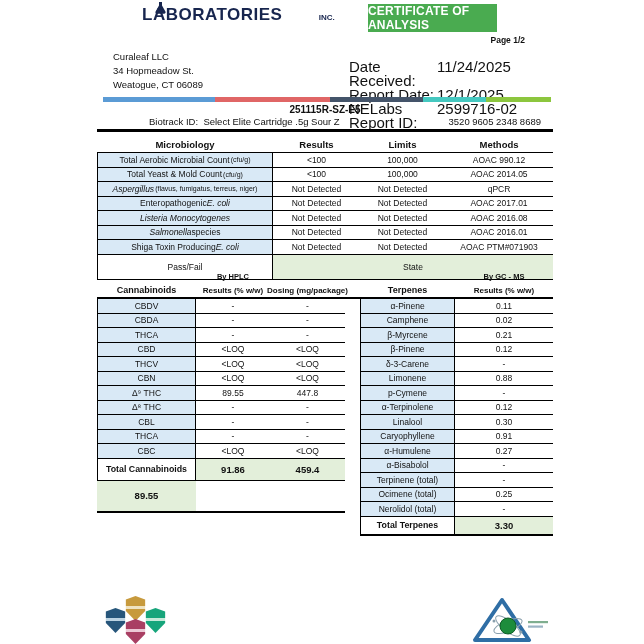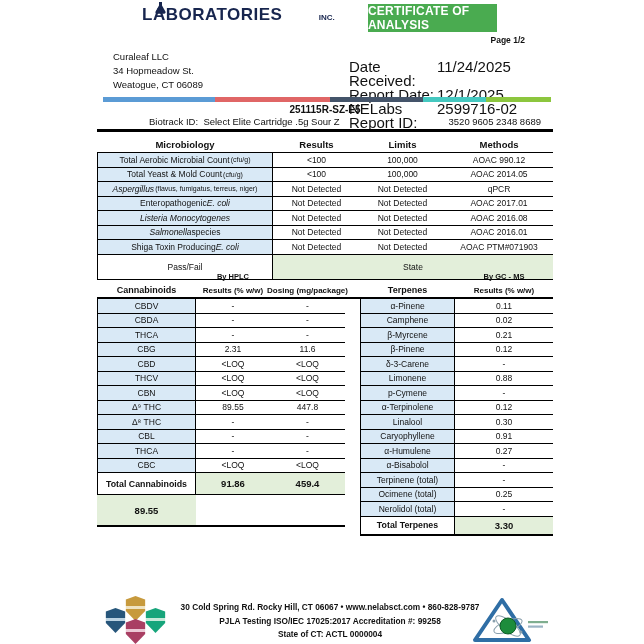--- a/index.html
+++ b/index.html
@@ -238,25 +238,20 @@
           <div class="cell c0">CBDA</div>
           <div class="cell">-</div>
           <div class="cell">-</div>
         </div>
         <div class="c-row">
           <div class="cell c0">THCA</div>
           <div class="cell">-</div>
           <div class="cell">-</div>
         </div>
         <div class="c-row">
-          <div class="cell c0">CBG</div>
-          <div class="cell">2.31</div>
-          <div class="cell">11.6</div>
-        </div>
-        <div class="c-row">
           <div class="cell c0">CBD</div>
           <div class="cell">&lt;LOQ</div>
           <div class="cell">&lt;LOQ</div>
         </div>
         <div class="c-row">
           <div class="cell c0">THCV</div>
           <div class="cell">&lt;LOQ</div>
           <div class="cell">&lt;LOQ</div>
         </div>
         <div class="c-row">
@@ -372,25 +367,20 @@
       <div class="cell total-label">Total Terpenes</div>
       <div class="cell green">3.30</div>
     </div>
   </div>
 
   <div class="footer-badges">
     <div class="shield gold"></div>
     <div class="shield blue"></div>
     <div class="shield teal"></div>
     <div class="shield pink"></div>
-  </div>
-  <div class="footer-text">
-    <div>30 Cold Spring Rd. Rocky Hill, CT 06067   •   www.nelabsct.com   •   860-828-9787</div>
-    <div>PJLA Testing ISO/IEC 17025:2017 Accreditation #: 99258</div>
-    <div>State of CT: ACTL 0000004</div>
   </div>
   <svg class="pjla" width="80" height="46" viewBox="0 0 80 46">
     <polygon points="3,43 30,3 57,43" fill="#ffffff" stroke="#2f6ea5" stroke-width="4" stroke-linejoin="round"></polygon>
     <ellipse cx="36" cy="29" rx="15" ry="5.5" fill="none" stroke="#8aa0ad" stroke-width="1" transform="rotate(-22 36 29)"></ellipse>
     <ellipse cx="36" cy="29" rx="15" ry="5.5" fill="none" stroke="#8aa0ad" stroke-width="1" transform="rotate(38 36 29)"></ellipse>
     <circle cx="36" cy="29" r="8" fill="#1d8c3c" stroke="#0d5c26" stroke-width="1"></circle>
     <circle cx="22" cy="24" r="1.5" fill="#8aa0ad"></circle>
     <circle cx="49" cy="35" r="1.5" fill="#8aa0ad"></circle>
     <rect x="56" y="24" width="20" height="2.2" fill="#7fae8f"></rect>
     <rect x="56" y="28.5" width="15" height="2.2" fill="#9bb4c4"></rect>

